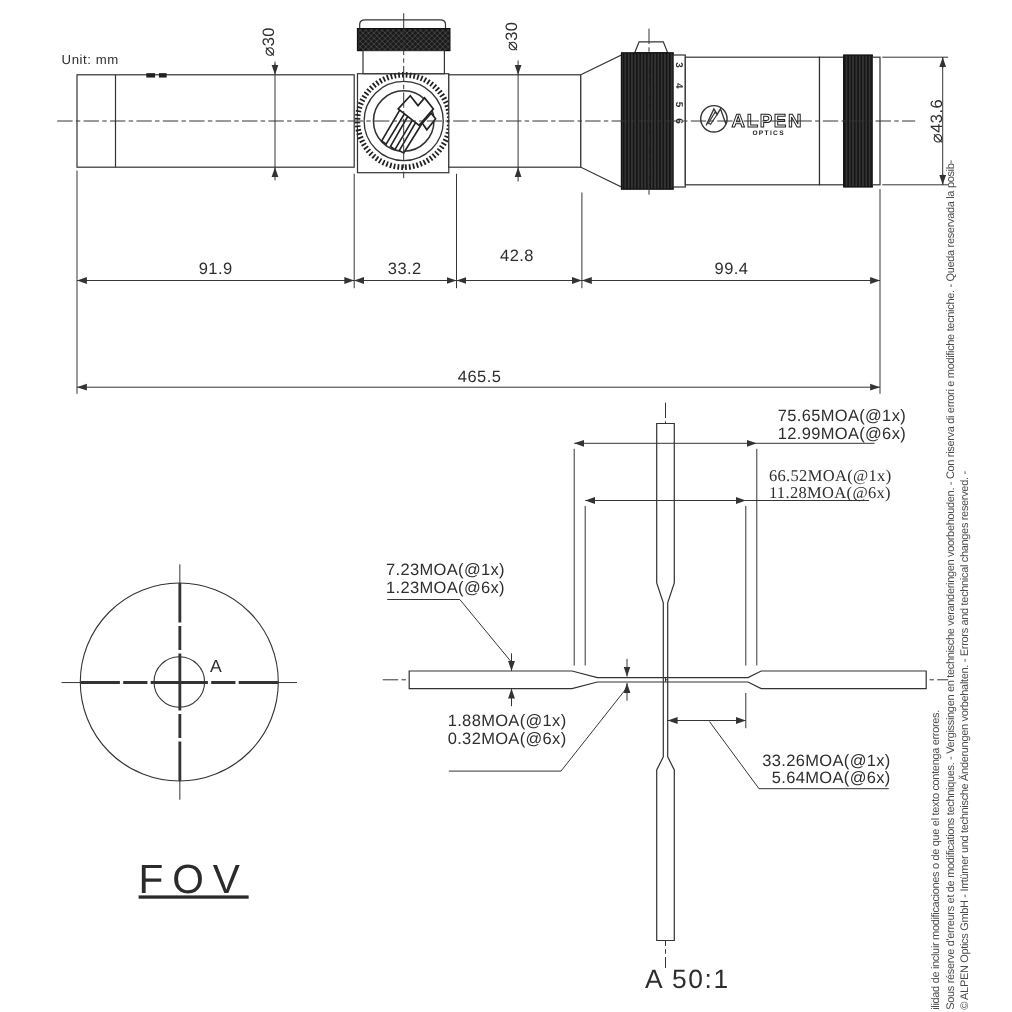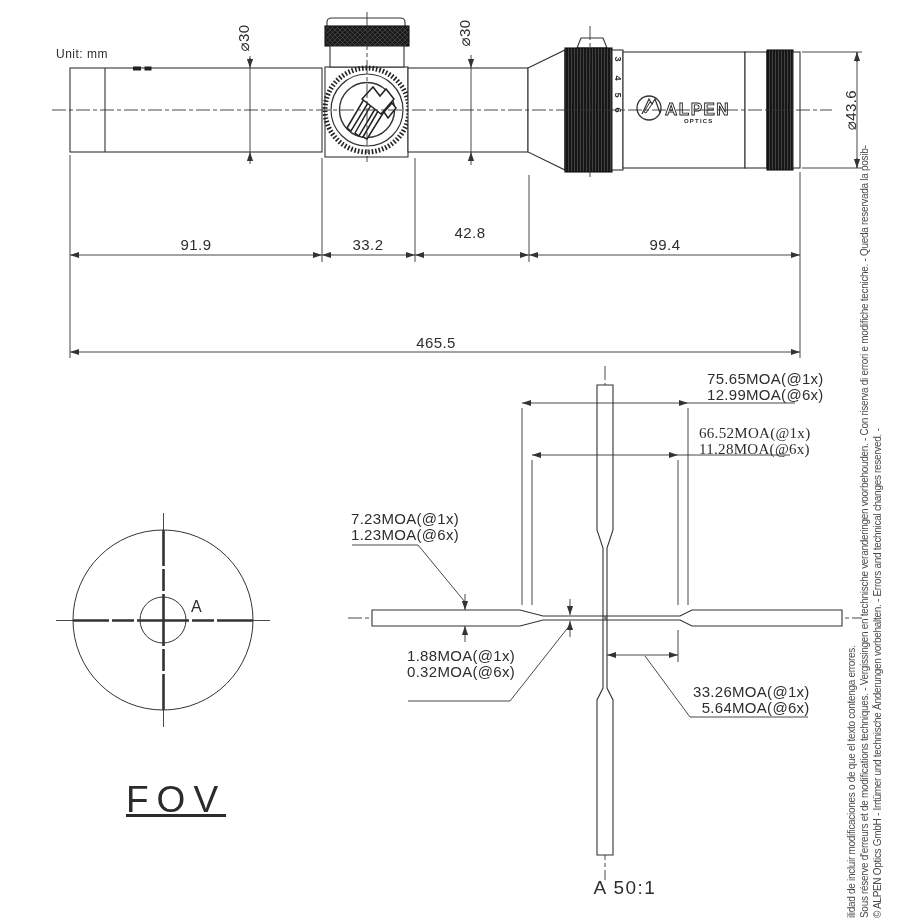--- a/index.html
+++ b/index.html
@@ -7,21 +7,21 @@
           font-family:"Liberation Sans", sans-serif;color:#2e2e2e;}
   svg{position:absolute;left:0;top:0;}
   .lbl{position:absolute;white-space:nowrap;color:#2e2e2e;}
   .dimtxt{font-size:15px;letter-spacing:.4px;}
   .ctr{transform:translateX(-50%);text-align:right;}
   .rot{transform:rotate(-90deg);transform-origin:center center;text-align:center;}
   .moa{font-size:15px;line-height:15.5px;letter-spacing:.3px;}
   .unit{font-size:12px;letter-spacing:.5px;margin-top:22px;}
   .fov{font-size:37px;letter-spacing:8px;color:#2b2b2b;text-decoration:underline;}
   .marker-a{font-size:16px;}
-  .scale{font-size:19px;letter-spacing:1.5px;}
+  .scale{font-size:24px;letter-spacing:1.5px;}
   .magnum{position:absolute;font-size:9px;font-weight:bold;width:12px;height:12px;
           text-align:center;transform:rotate(90deg);}
   .legal{position:absolute;bottom:2px;font-size:10px;letter-spacing:-0.3px;color:#4a4a4a;
          white-space:nowrap;transform:rotate(-90deg);transform-origin:left bottom;line-height:12px;}
 </style>
 </head>
 <body>
 
 <div id="canvas">
 

